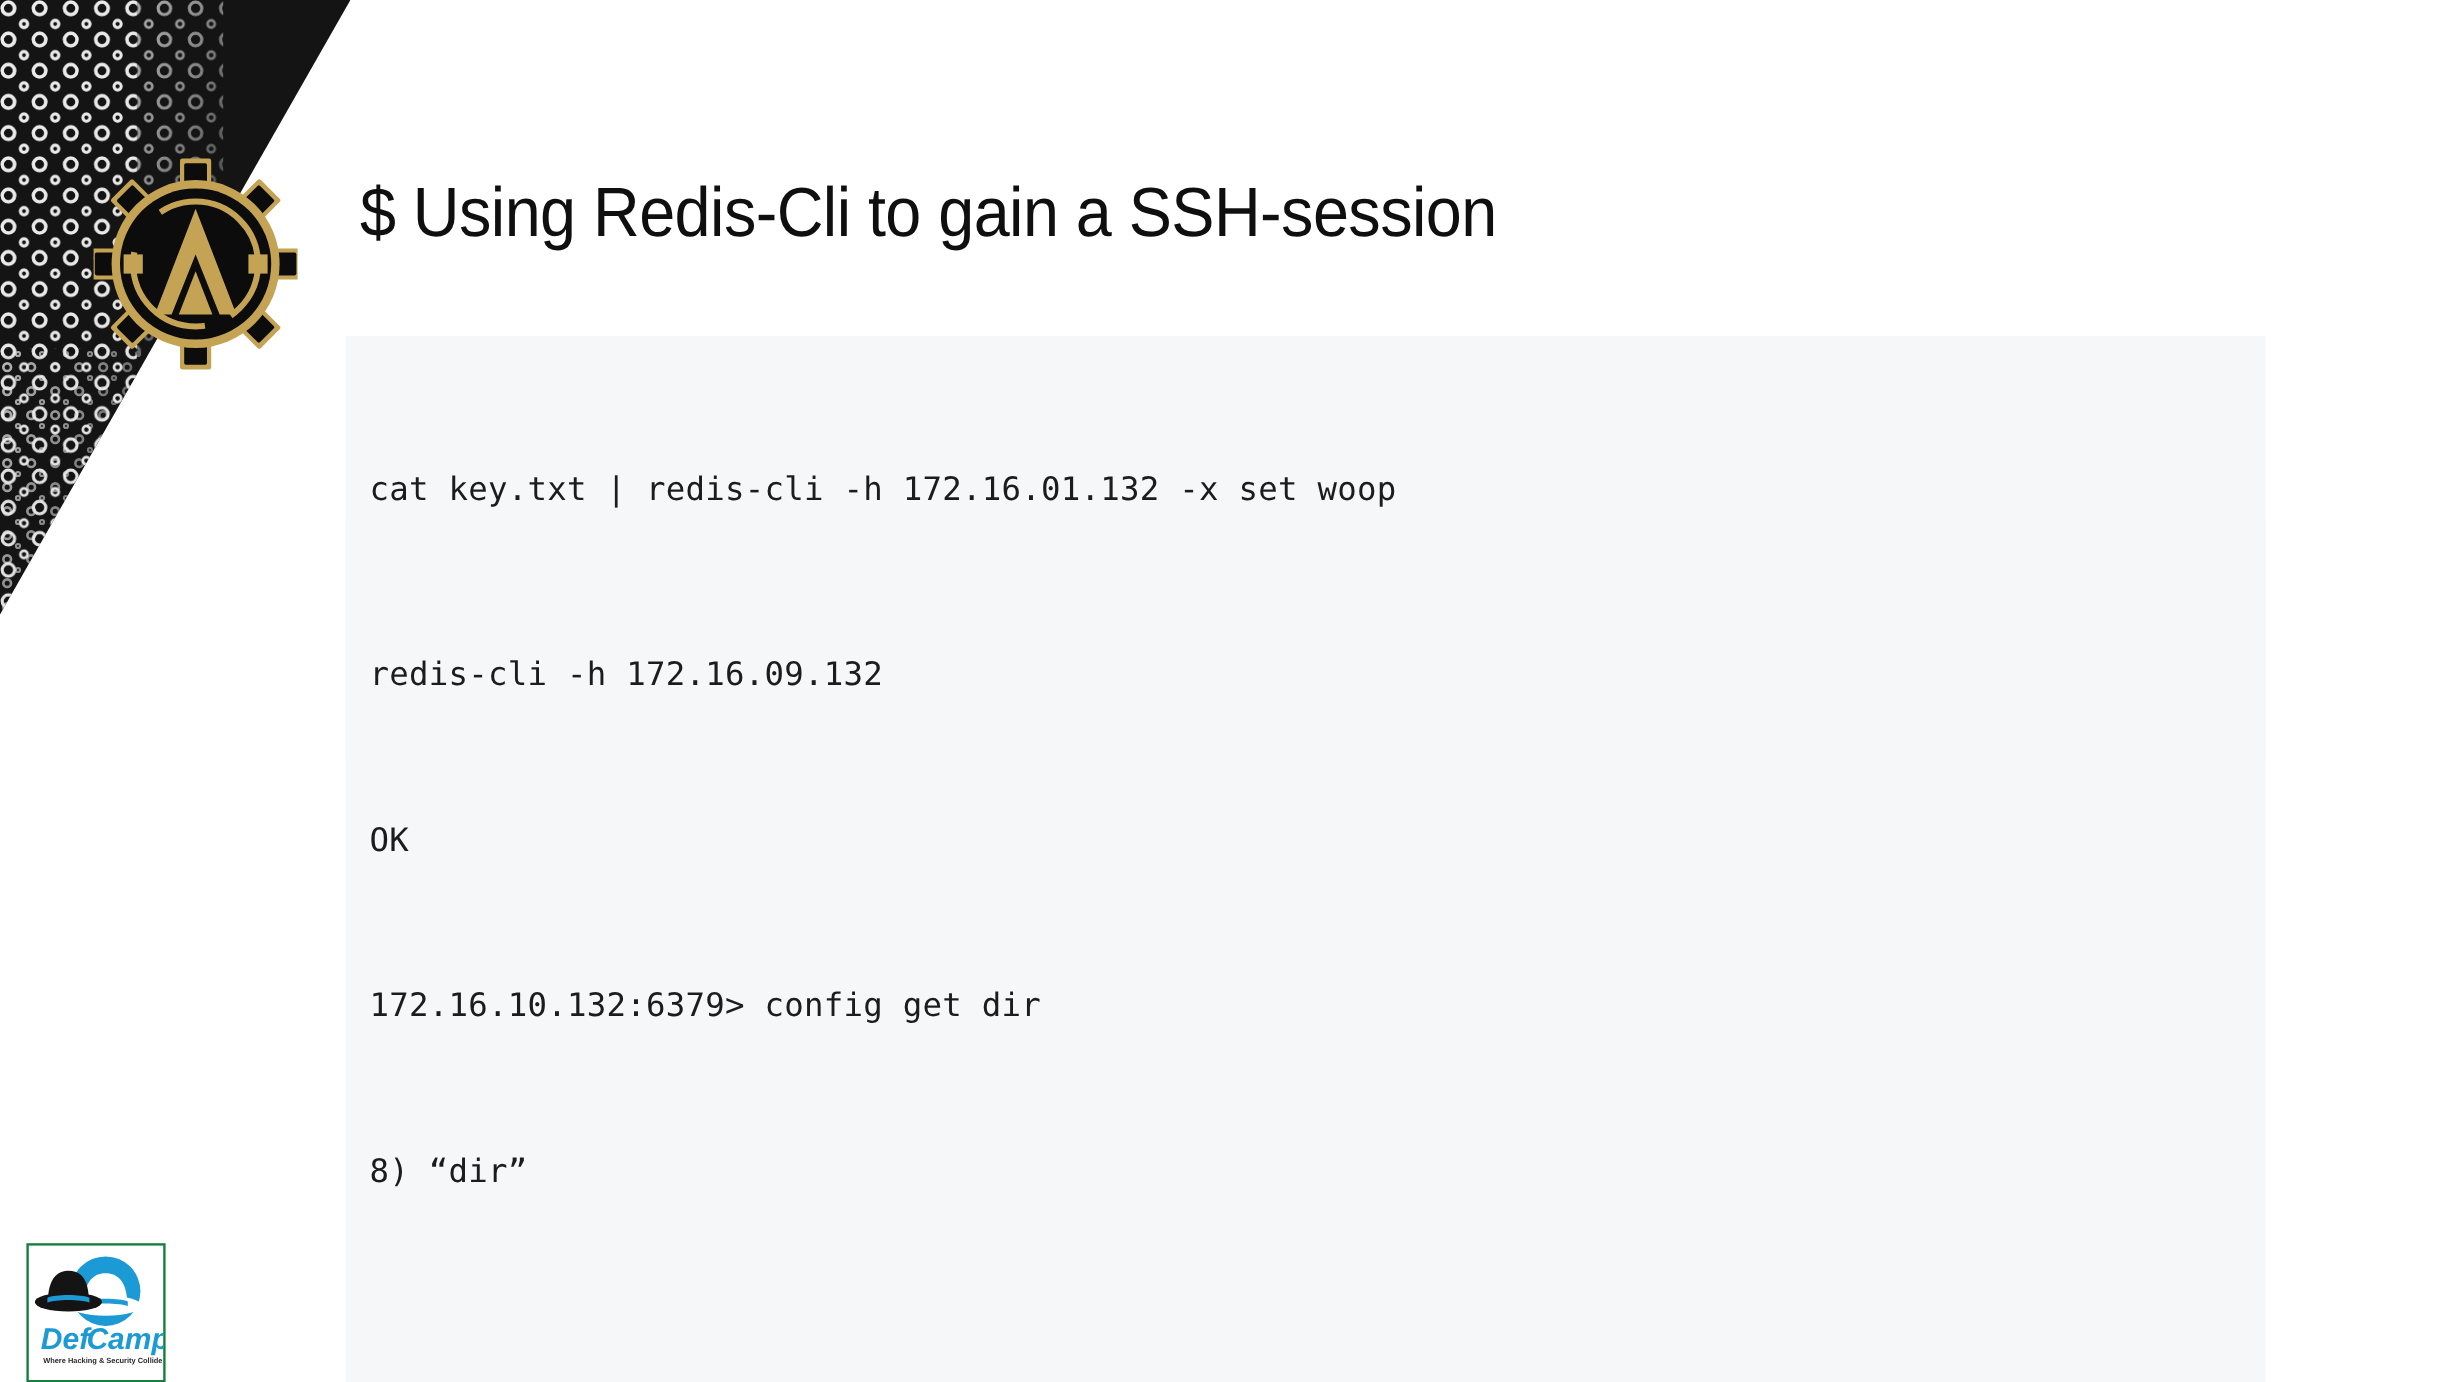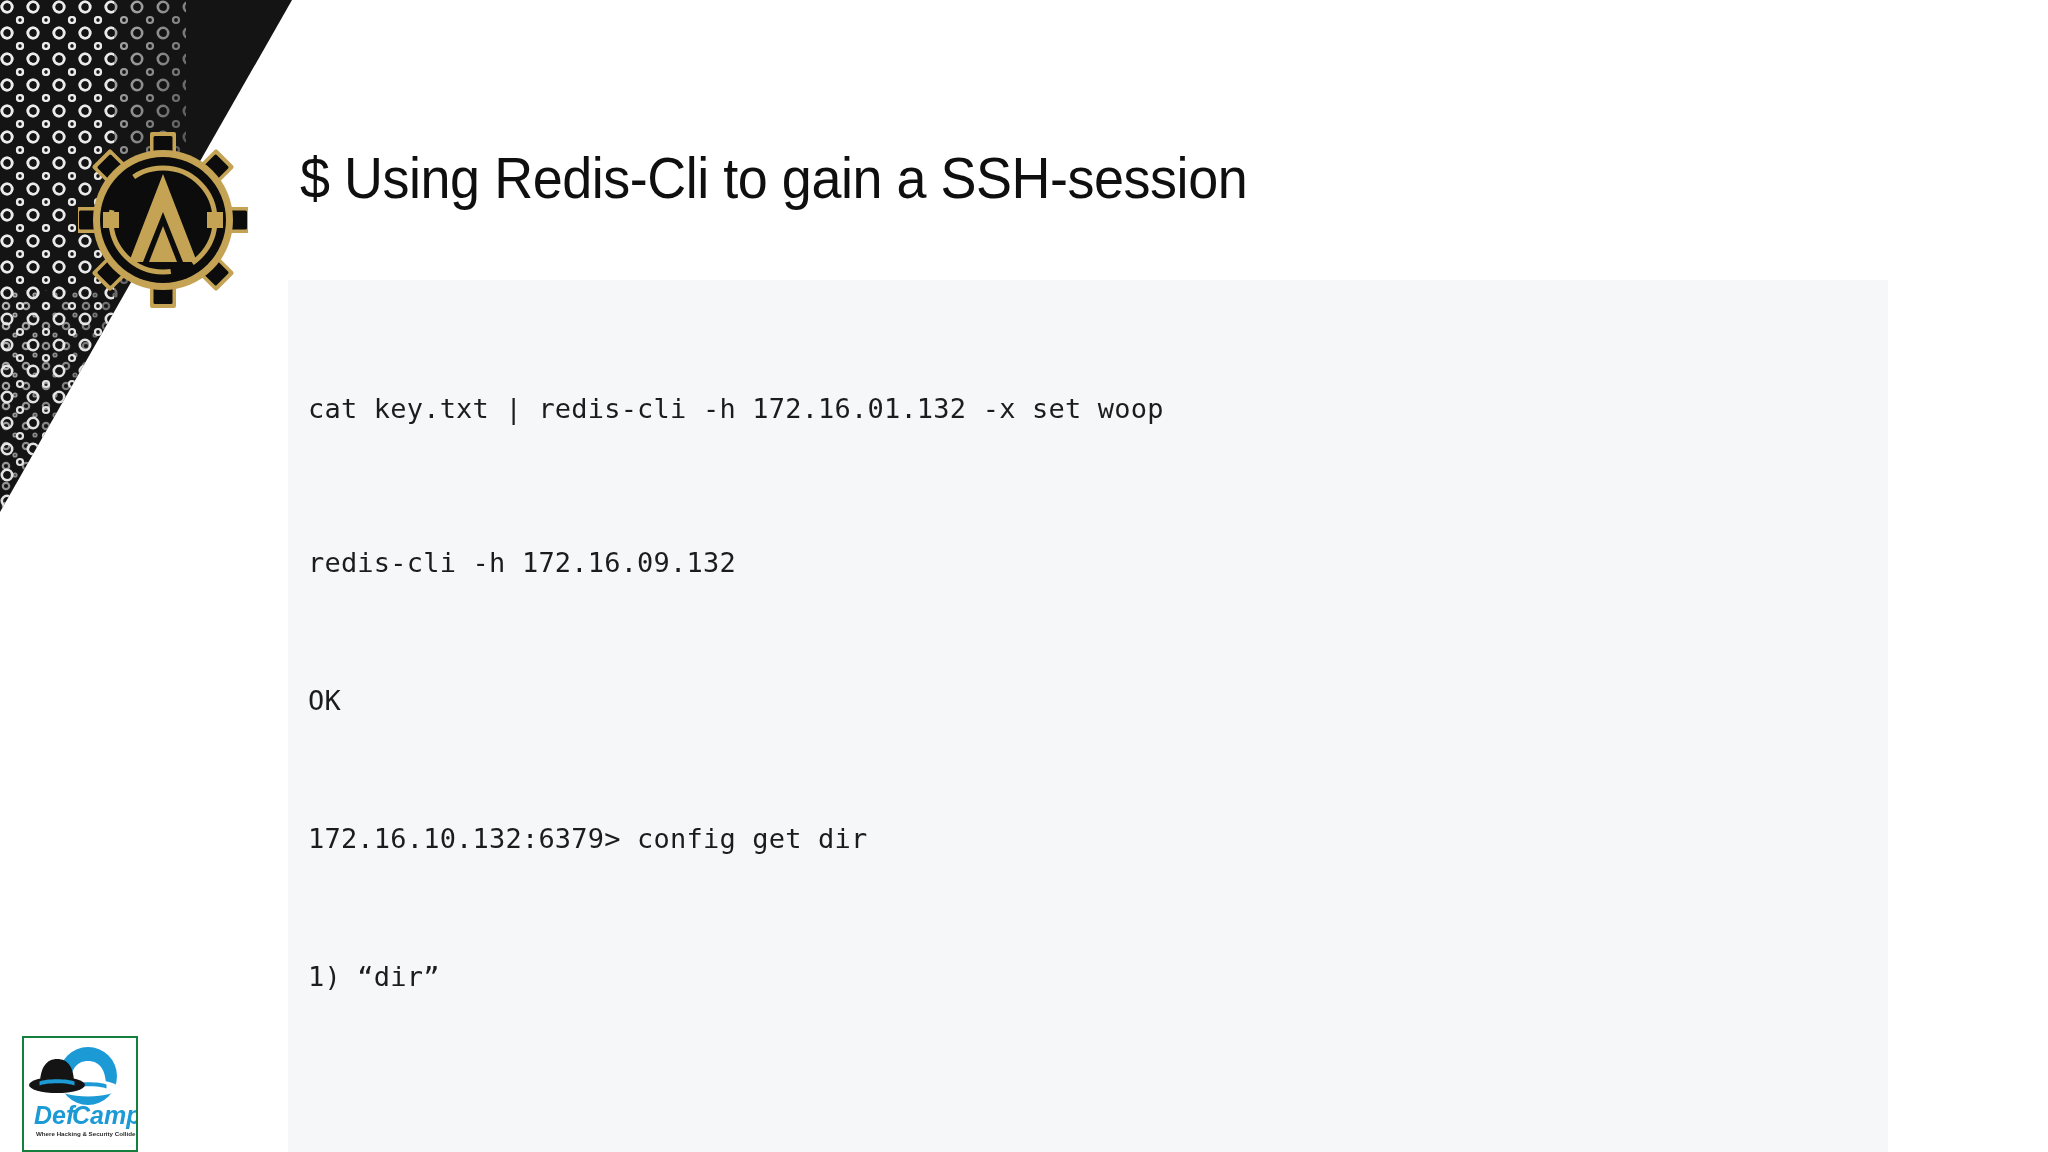--- a/index.html
+++ b/index.html
@@ -183,21 +183,21 @@
 
 <div class="code-block" id="code-block-1">
   <span class="code-line">cat key.txt | redis-cli -h 172.16.01.132 -x set woop</span>
   <span class="code-line">OK</span>
 </div>
 
 <div class="code-block" id="code-block-2">
   <span class="code-line">redis-cli -h 172.16.09.132</span>
   <span class="code-line">OK</span>
   <span class="code-line">172.16.10.132:6379&gt; config get dir</span>
-  <span class="code-line">1) “dir”</span>
+  <span class="code-line">8) “dir”</span>
   
   
   
   
   
 </div>
 
 <div id="defcamp-logo">
   <svg width="114" height="106" viewBox="0 0 114 106" xmlns="http://www.w3.org/2000/svg">
 

